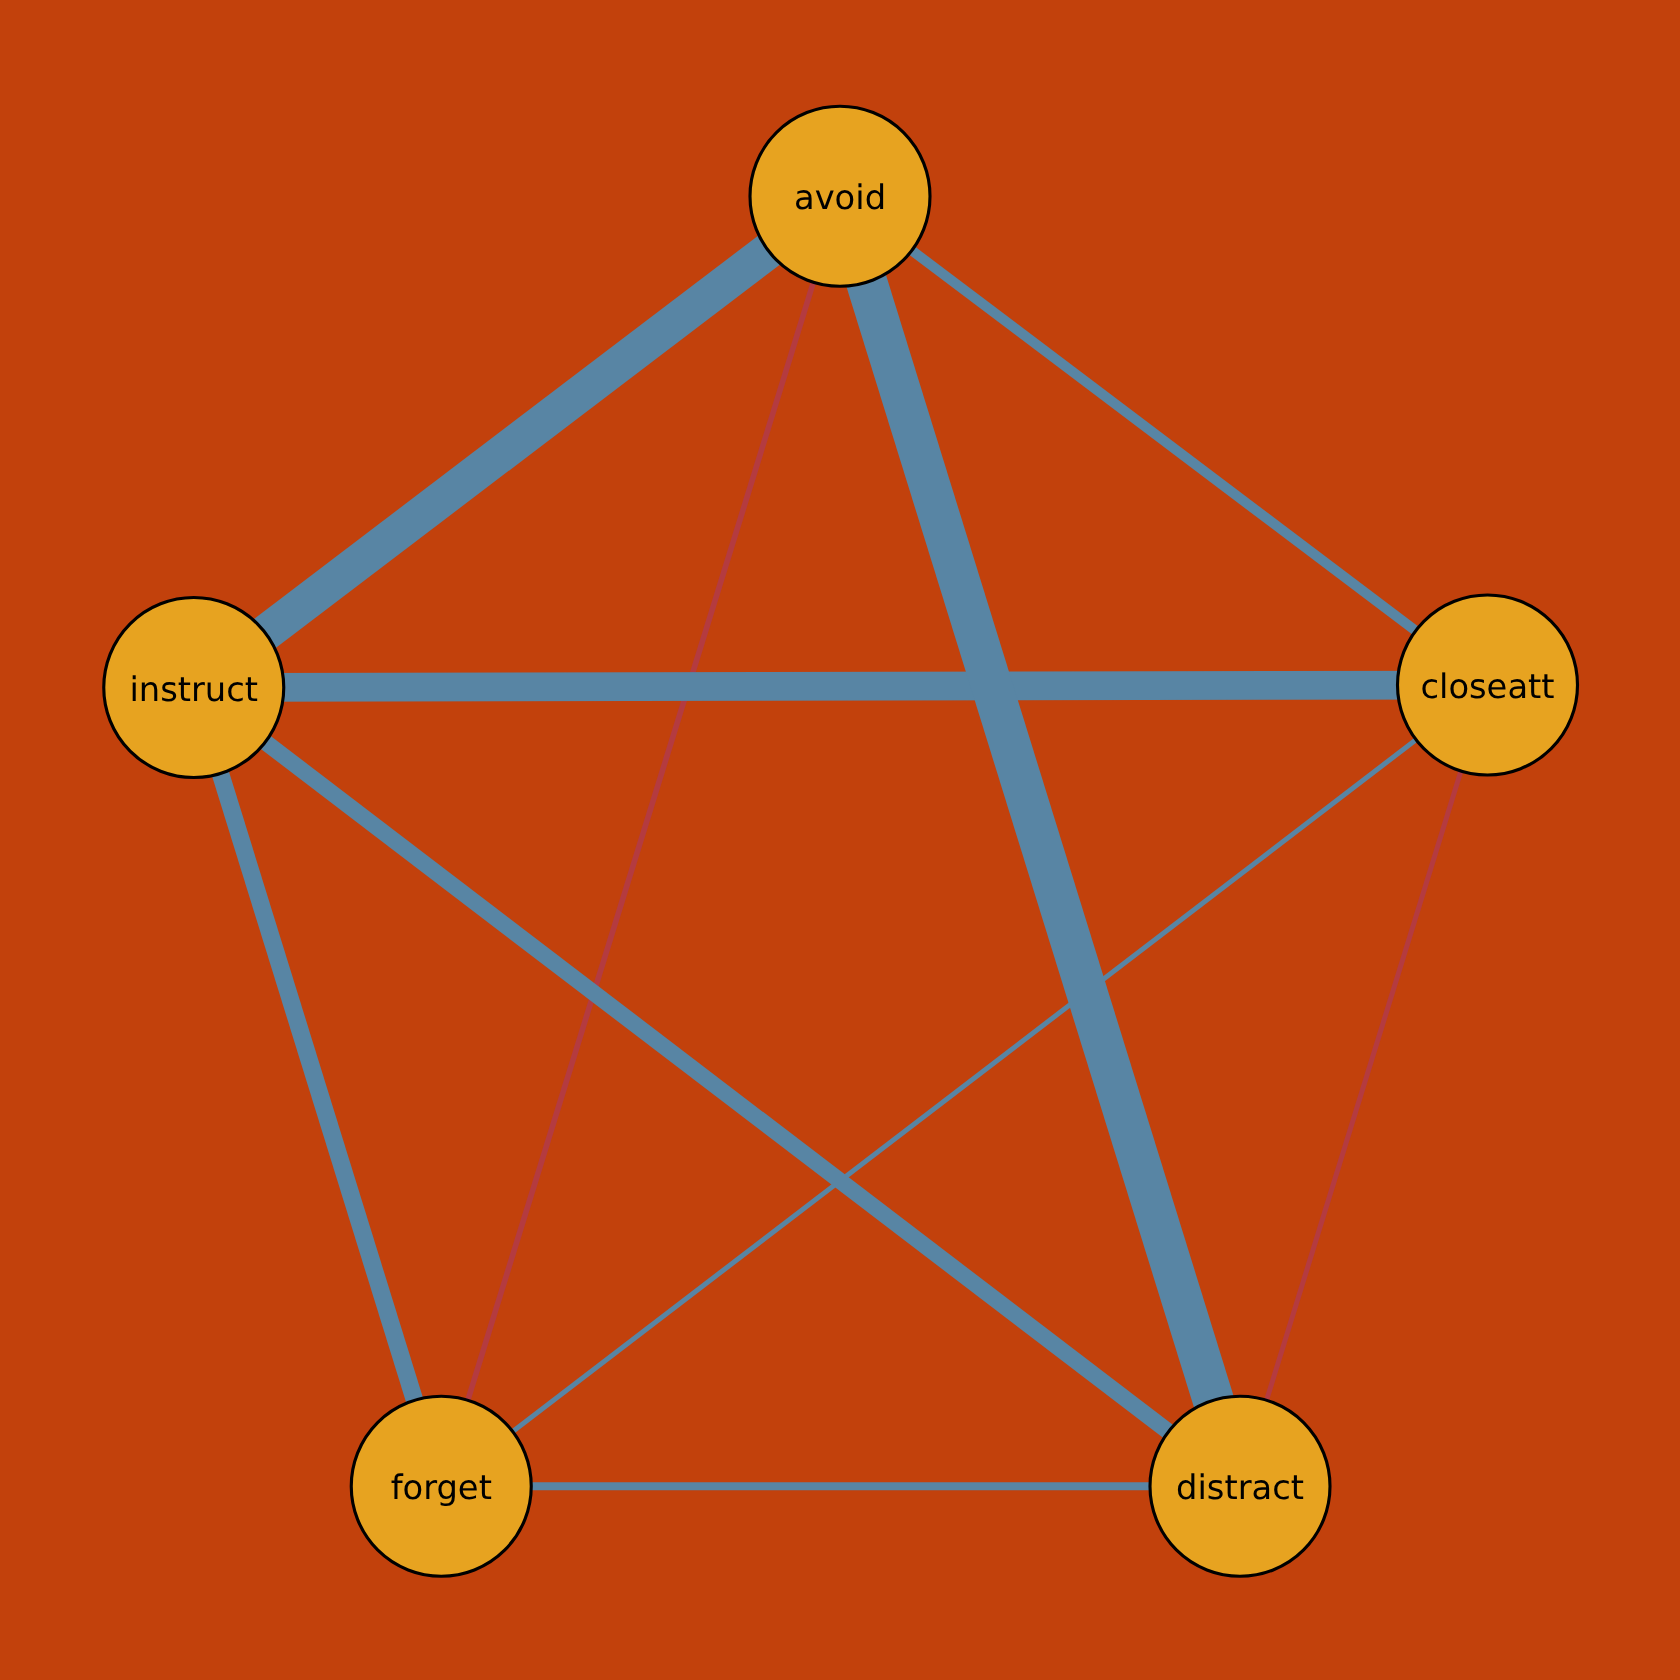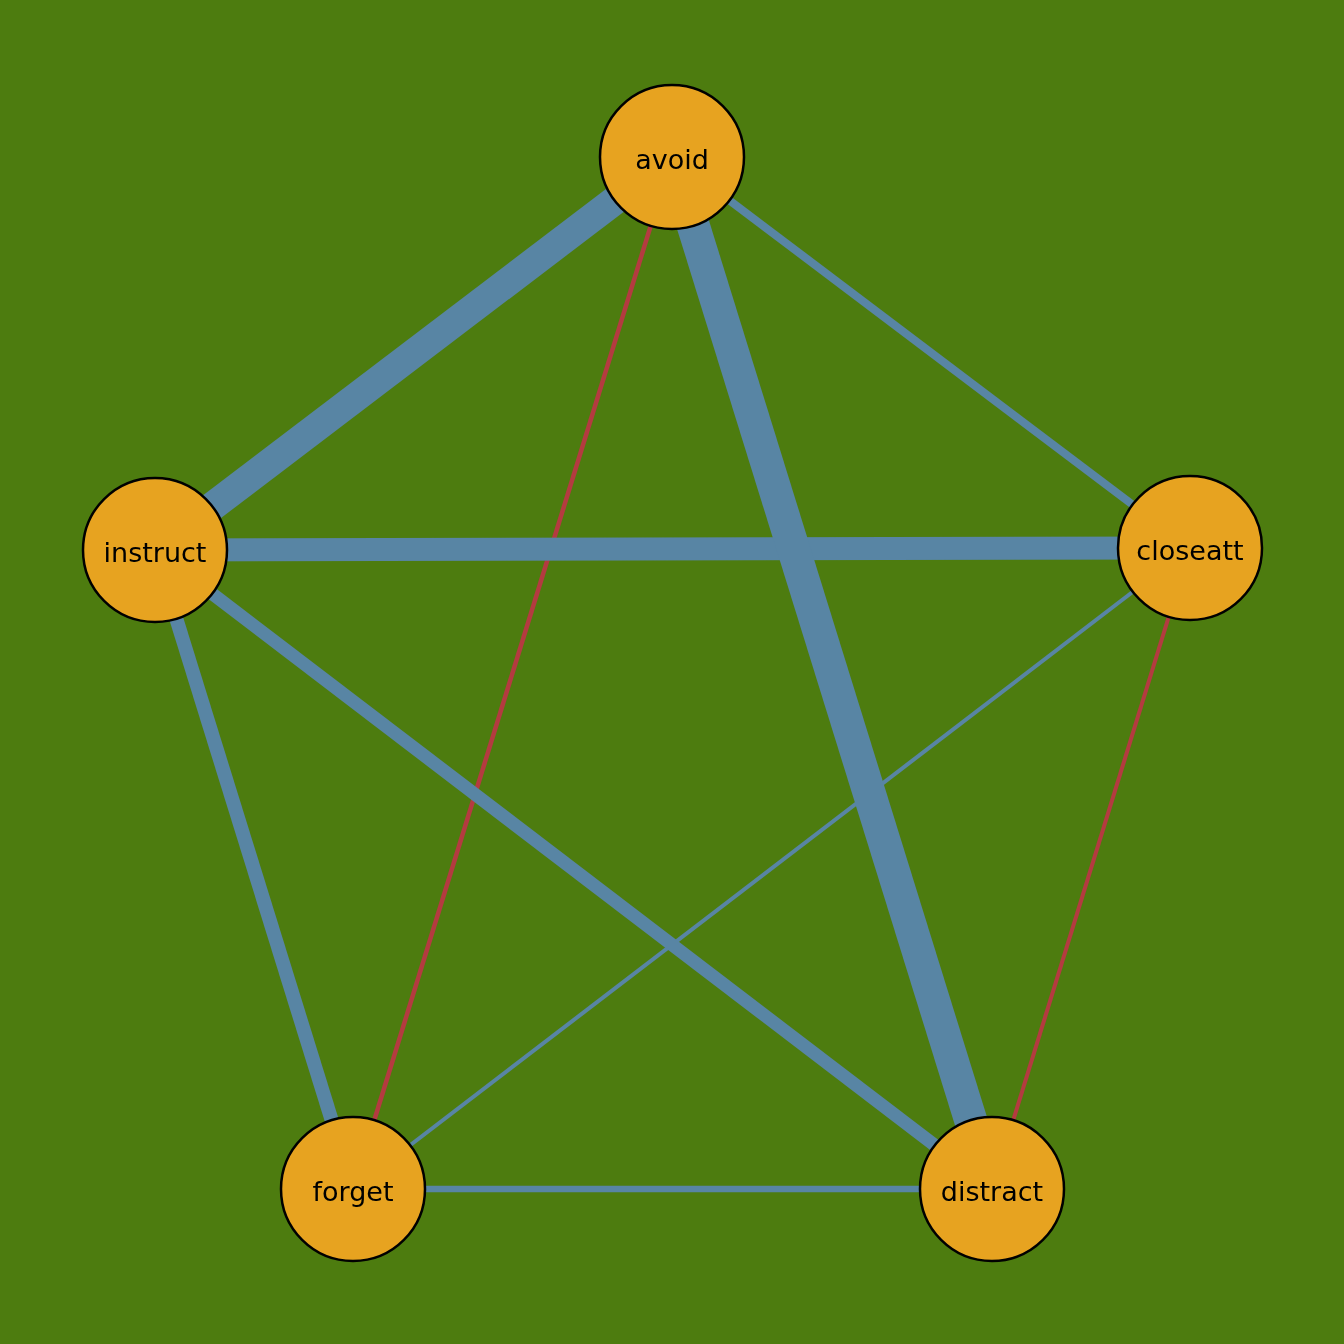--- a/index.html
+++ b/index.html
@@ -4,21 +4,21 @@
 <style>
   html, body {
     margin: 0;
     padding: 0;
     background: #ffffff;
   }
   #stage {
     position: relative;
     width: 1344px;
     height: 1344px;
-    background: #4d7c0f;
+    background: #c2410c;
     overflow: hidden;
     font-family: "DejaVu Sans", sans-serif;
   }
   #graph-svg {
     display: block;
     width: 1344px;
     height: 1344px;
   }
   .node-label {
     font-family: "DejaVu Sans", sans-serif;

